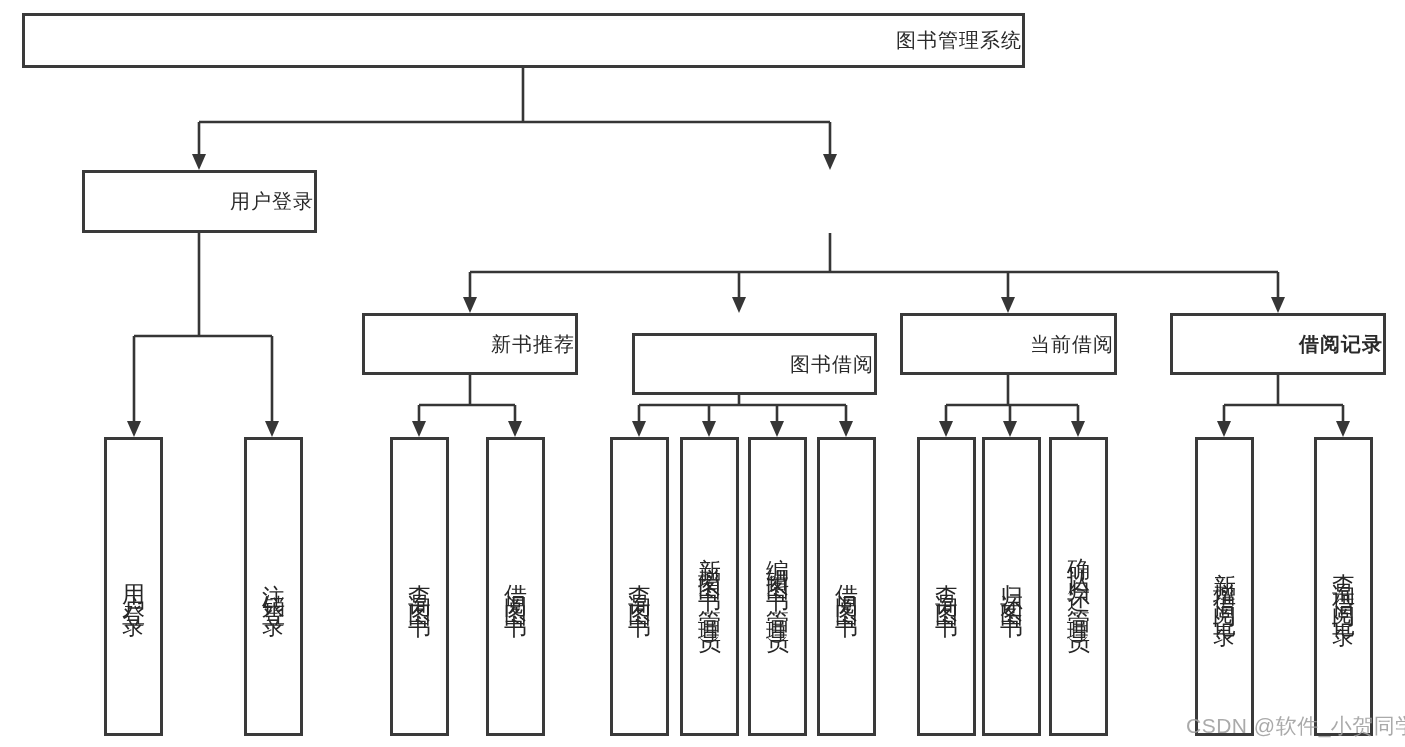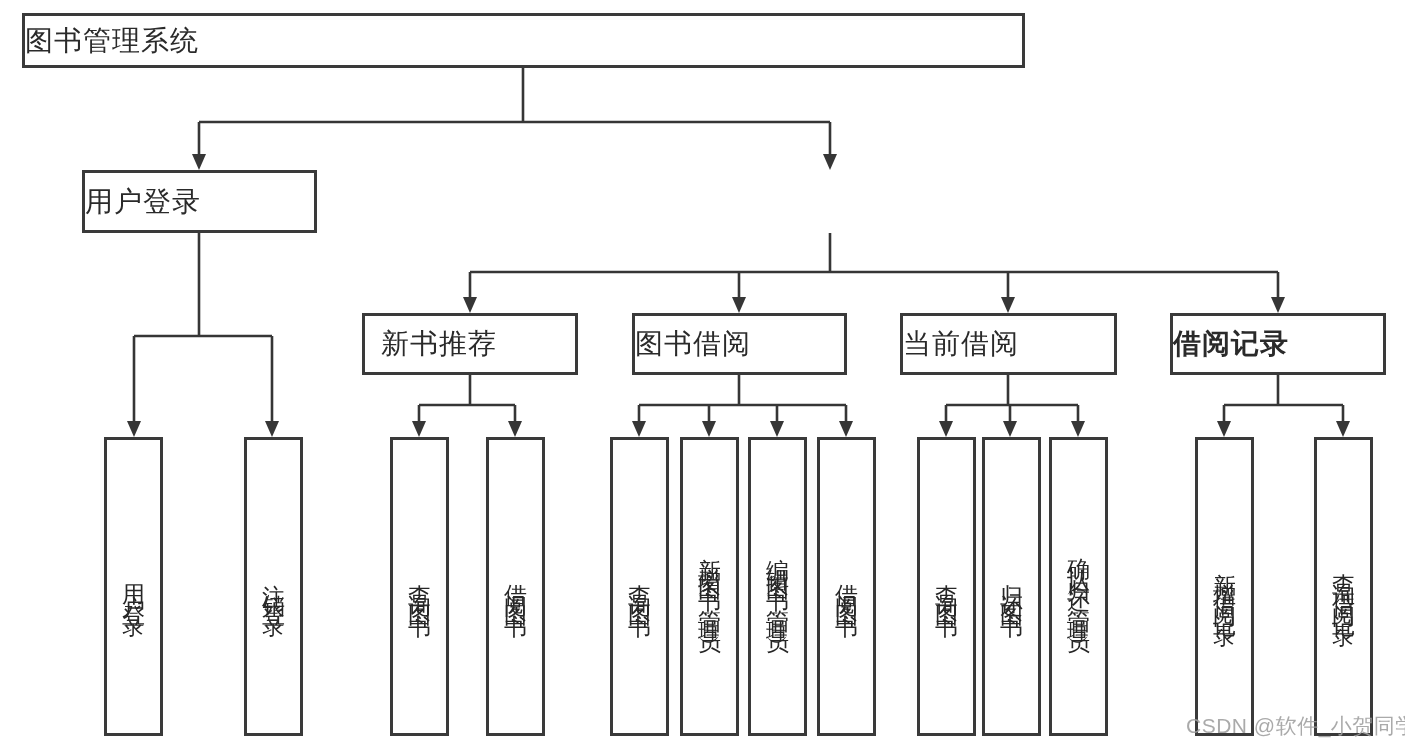--- a/index.html
+++ b/index.html
@@ -5,29 +5,29 @@
   html,body{margin:0;padding:0;background:#ffffff;}
   #stage{
     position:relative;width:1405px;height:747px;background:#ffffff;overflow:hidden;
     font-family:"Liberation Sans","DejaVu Sans",sans-serif;color:#2a2a2a;
   }
   #wires{position:absolute;left:0;top:0;z-index:1;}
   .cline{stroke:#363636;stroke-width:2.6;fill:none;}
   .ahead{fill:#363636;stroke:none;}
   .hbox{
     position:absolute;box-sizing:border-box;background:#ffffff;border:3px solid #3a3a3a;
-    display:flex;align-items:center;justify-content:flex-start;z-index:2;
-    font-size:28px;letter-spacing:1px;white-space:nowrap;
+    display:flex;align-items:center;justify-content:flex-end;z-index:2;
+    font-size:20px;letter-spacing:1px;white-space:nowrap;
   }
   .root{left:22px;top:13px;width:1003px;height:55px;}
   .lv2a{left:82px;top:170px;width:235px;height:63px;}
   .lv2b{left:711px;top:170px;width:237px;height:63px;}
   .lv3{top:313px;height:62px;}
   .lv3a{left:362px;width:216px;padding-left:16px;}
-  .lv3b{left:632px;width:215px;}
+  .lv3b{left:632px;width:245px;margin-top:20px;}
   .lv3c{left:900px;width:217px;}
   .lv3d{left:1170px;width:216px;font-weight:bold;}
   .leaf{
     position:absolute;box-sizing:border-box;background:#ffffff;border:3px solid #3a3a3a;
     top:437px;width:59px;height:299px;display:flex;align-items:center;justify-content:center;z-index:2;
   }
   .vtext{
     writing-mode:vertical-rl;text-orientation:mixed;
     font-size:23px;letter-spacing:0.45em;line-height:1;color:#262626;white-space:nowrap;
   }

